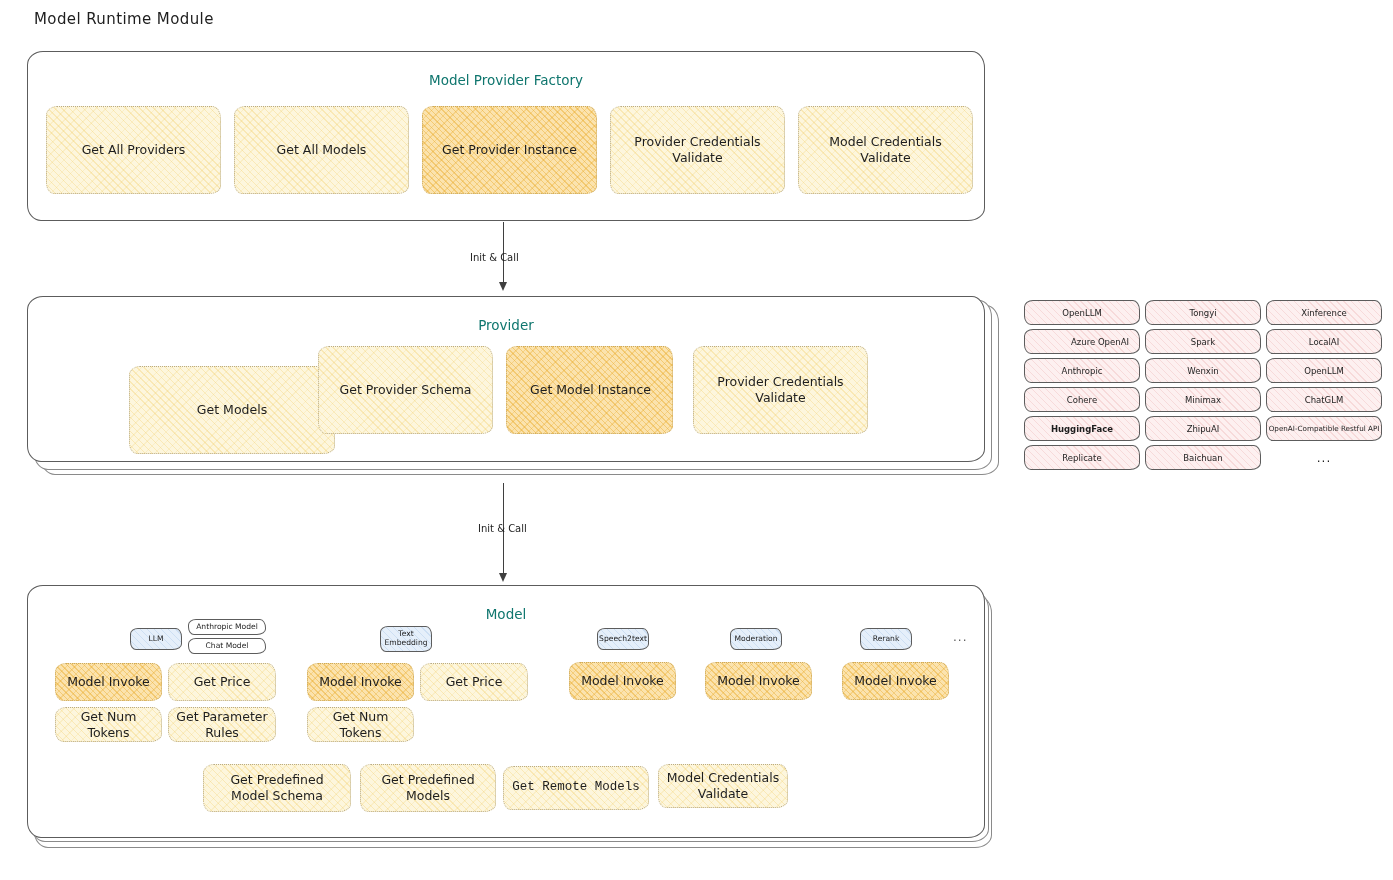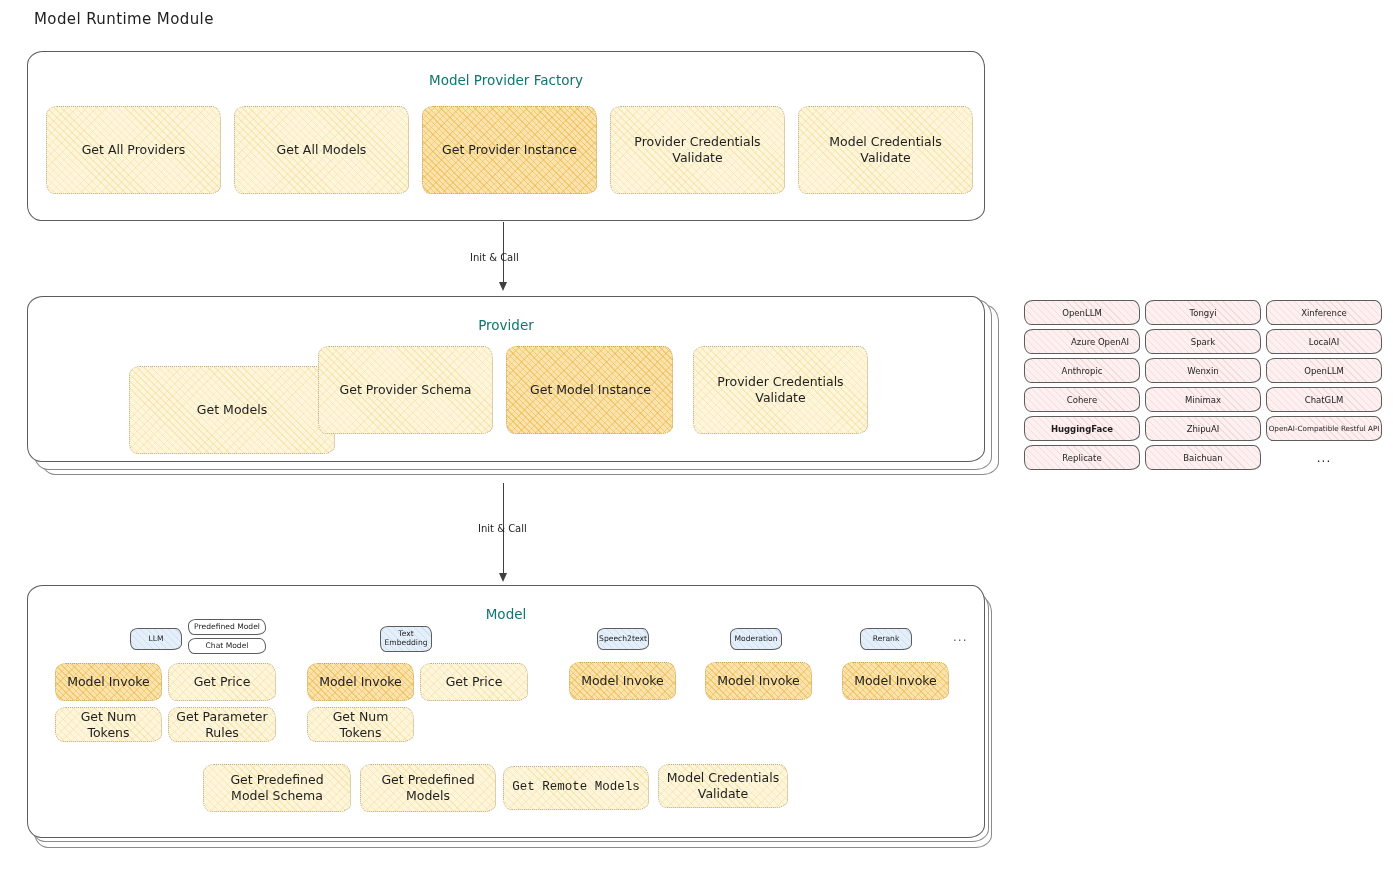--- a/index.html
+++ b/index.html
@@ -212,21 +212,21 @@
 <div class="arrow-line" style="left:503px; top:483px; height:93px;"></div>
 <div class="arrow-head" style="left:499px; top:573px;"></div>
 <div class="arrow-label" style="left:478px; top:523px;">Init &amp; Call</div>
 
 <div class="stack-layer" style="left:34px; top:596px; width:958px; height:252px;"></div>
 <div class="stack-layer" style="left:31px; top:592px; width:958px; height:250px;"></div>
 <div class="section" style="left:27px; top:585px; width:958px; height:253px;padding-left:16px;">
   <div class="section-title">Model</div>
 
   <div class="badge blue" style="left:102px; top:42px; width:52px; height:22px;">LLM</div>
-  <div class="badge white" style="left:160px; top:33px; width:78px; height:16px;">Predefined Model</div>
+  <div class="badge white" style="left:160px; top:33px; width:78px; height:16px;">Anthropic Model</div>
   <div class="badge white" style="left:160px; top:52px; width:78px; height:16px;">Chat Model</div>
 
   <div class="badge blue" style="left:352px; top:40px; width:52px; height:26px; white-space:normal;">Text Embedding</div>
 
   <div class="badge blue" style="left:569px; top:42px; width:52px; height:22px;">Speech2text</div>
 
   <div class="badge blue" style="left:702px; top:42px; width:52px; height:22px;">Moderation</div>
 
   <div class="badge blue" style="left:832px; top:42px; width:52px; height:22px;">Rerank</div>
 

